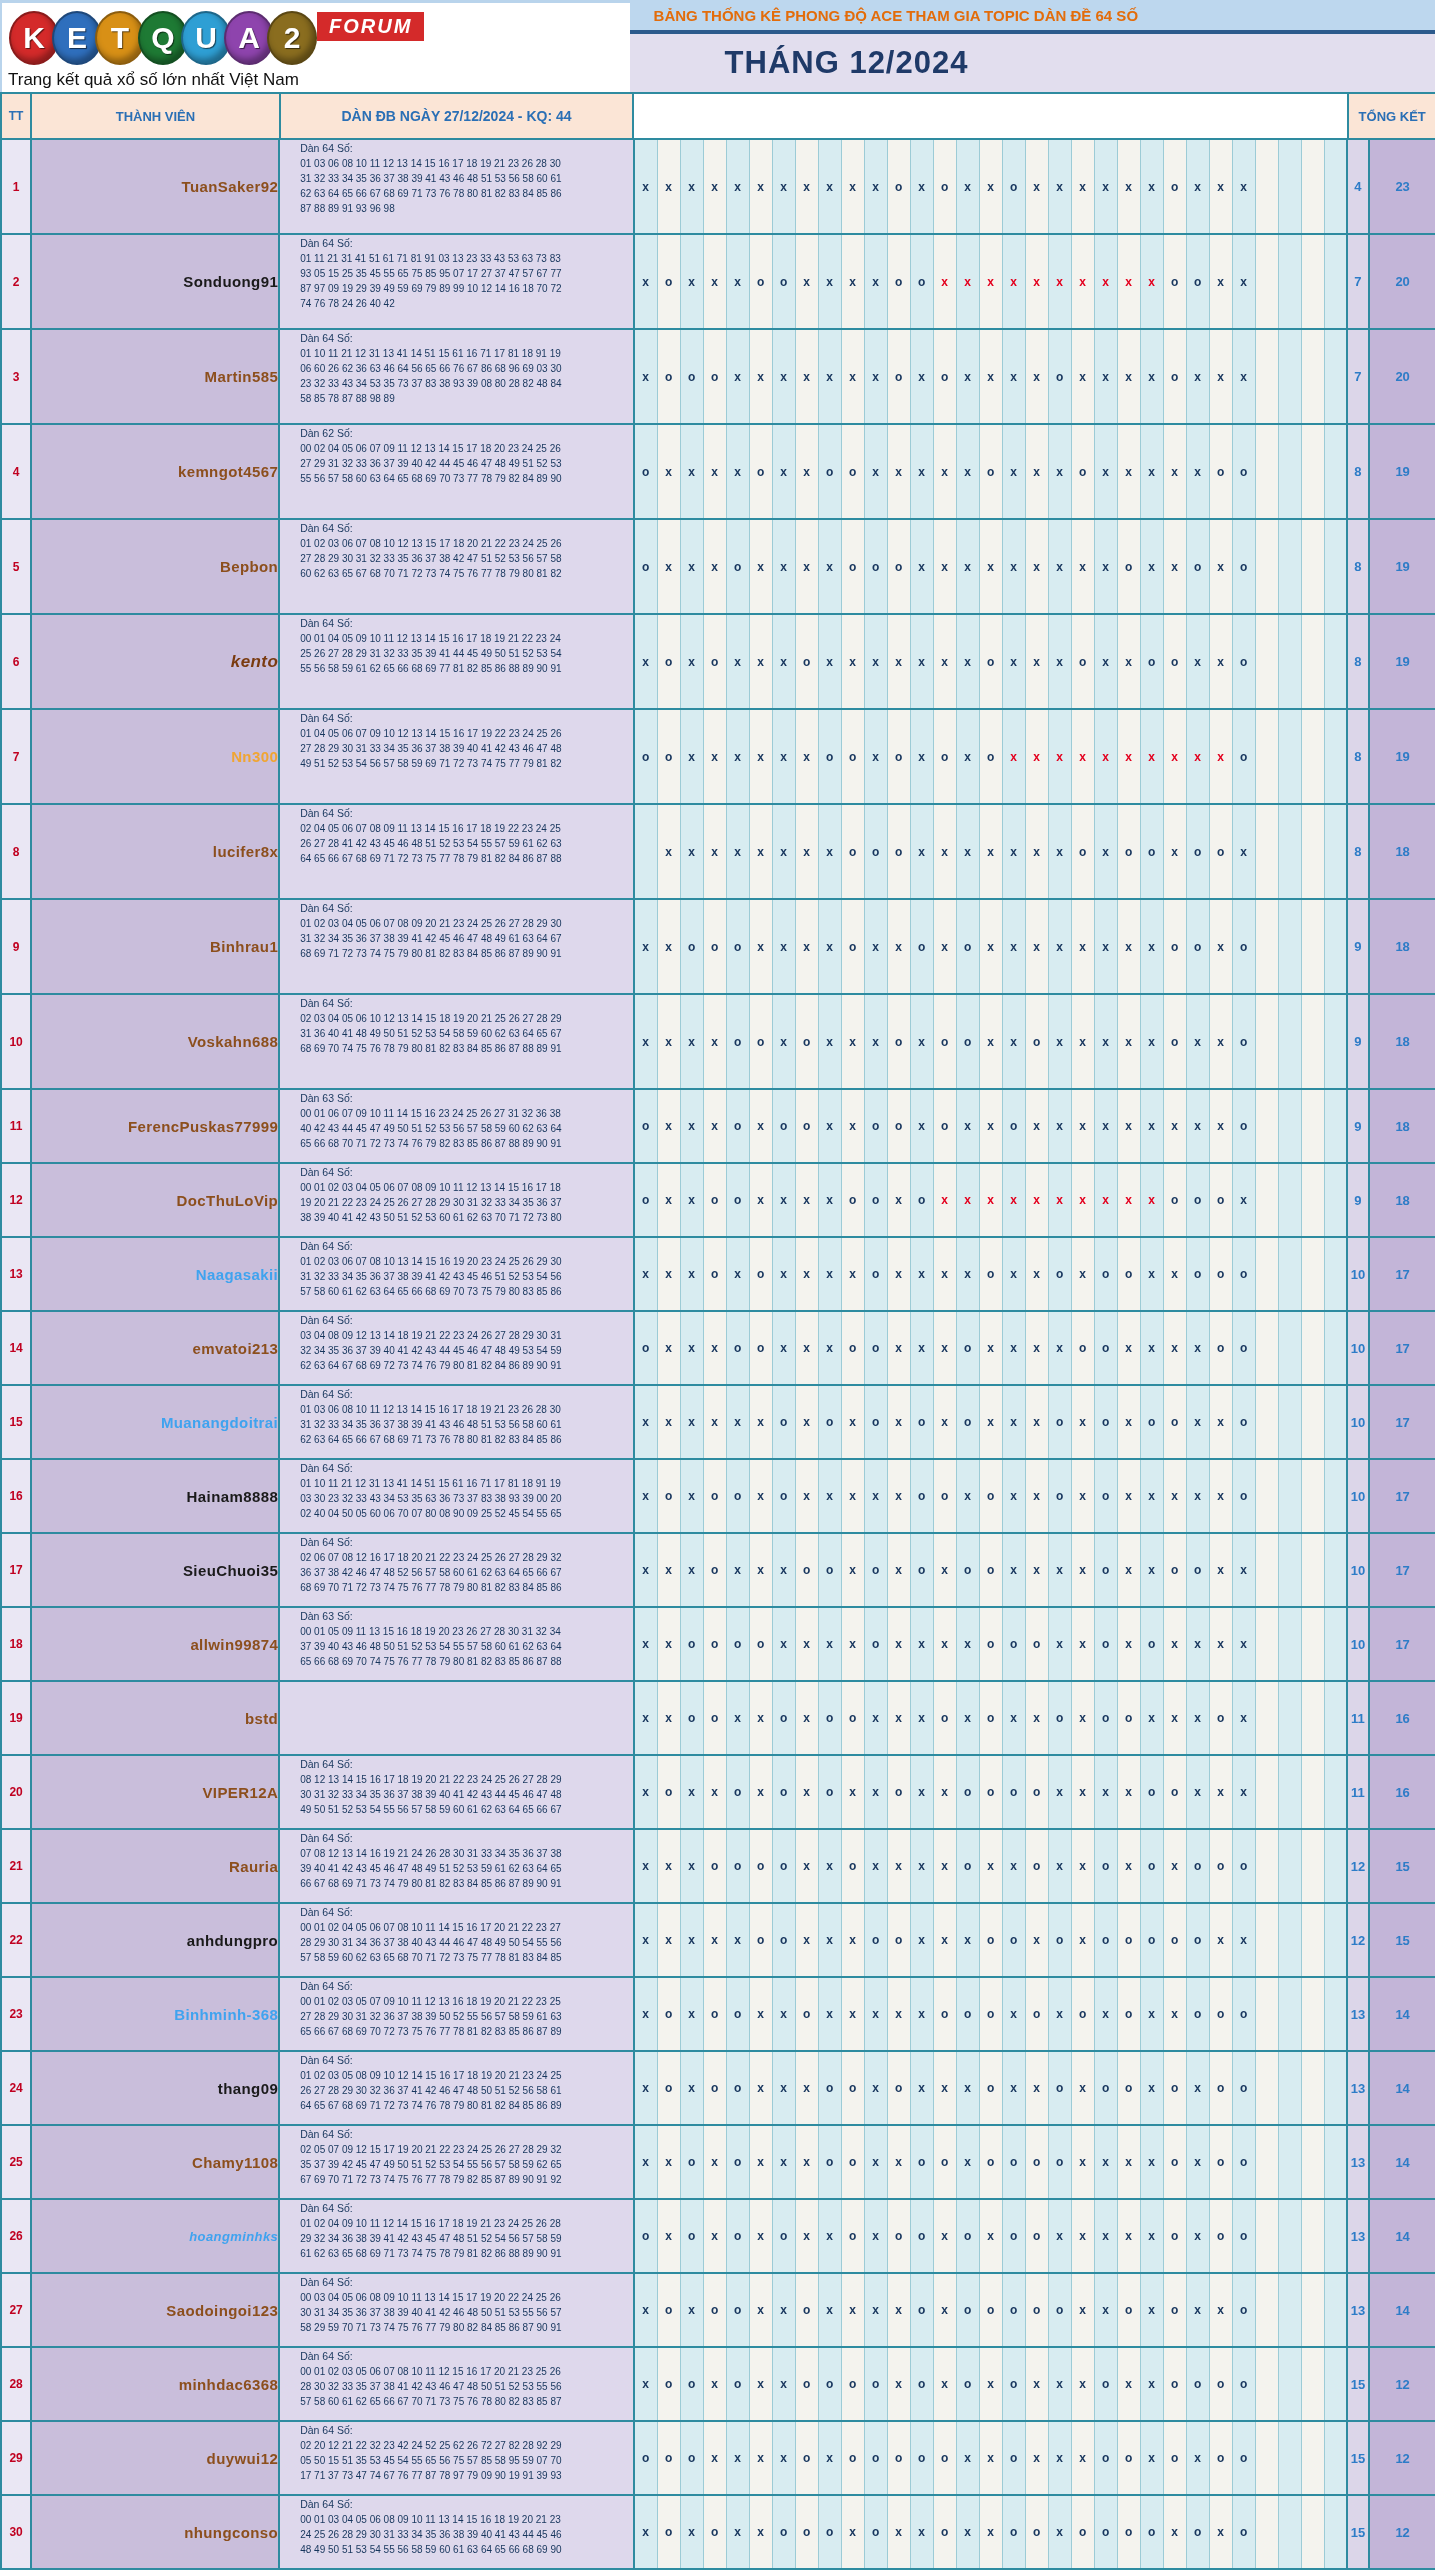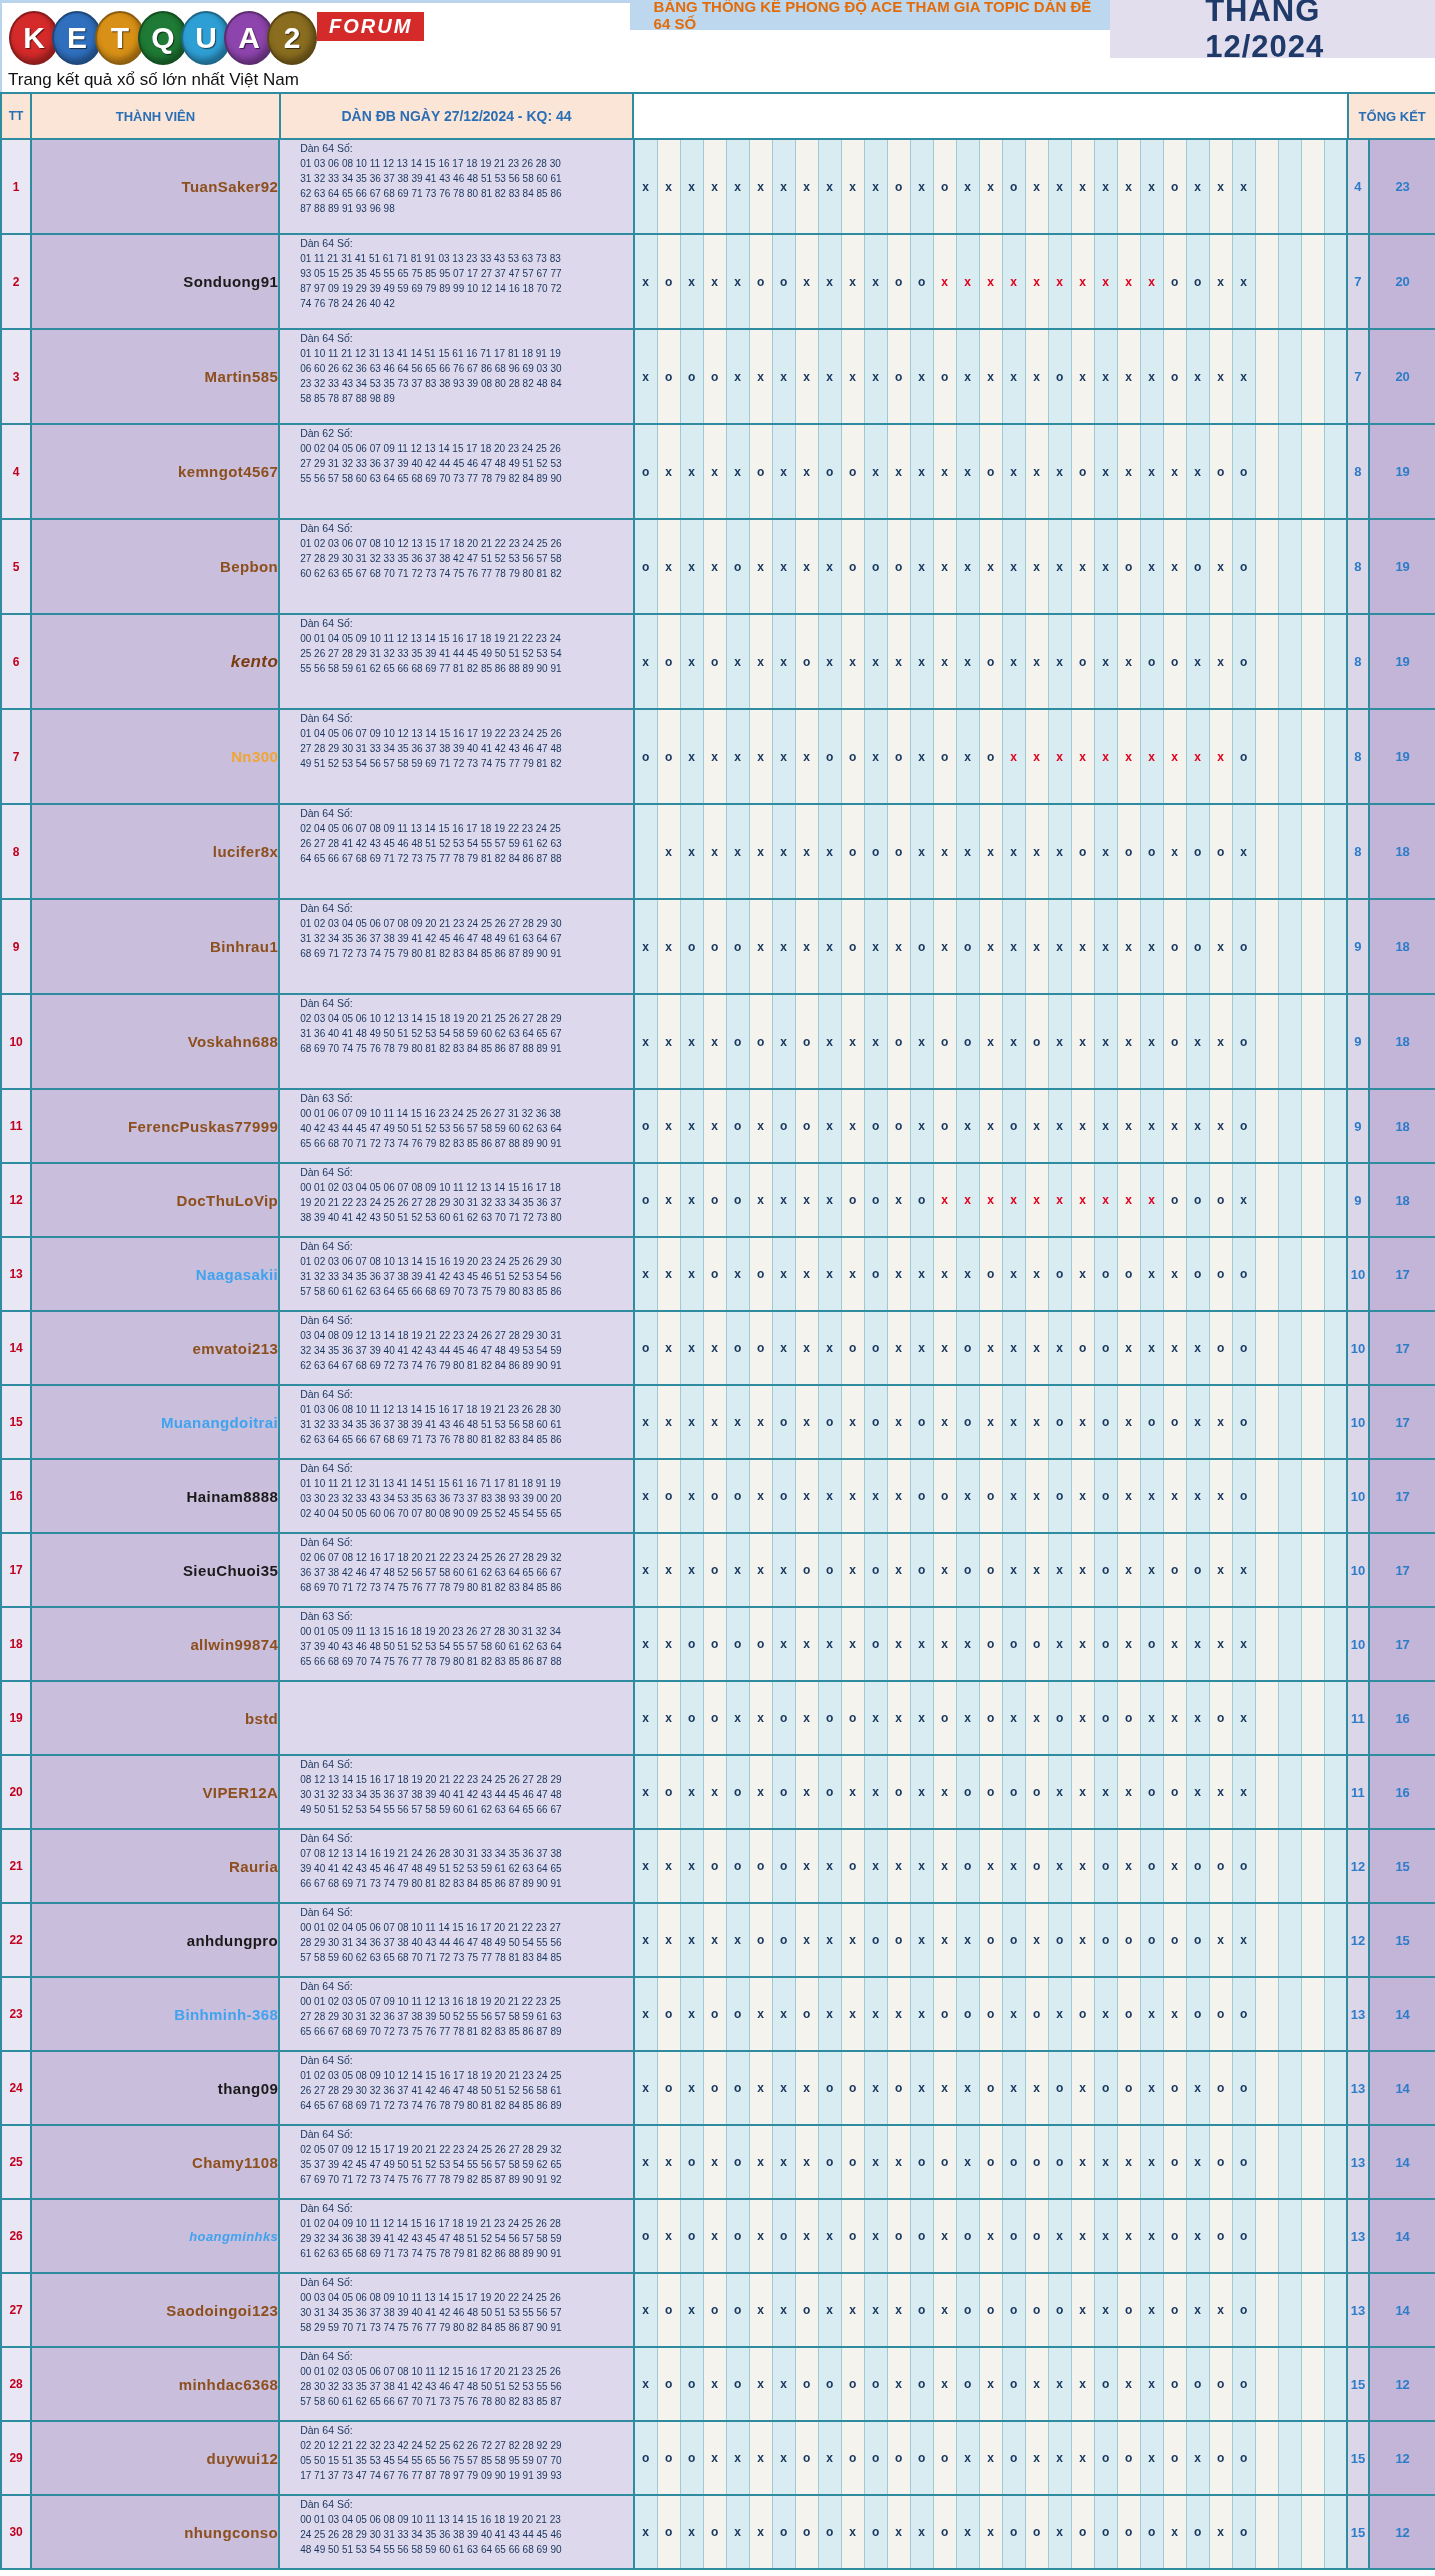--- a/index.html
+++ b/index.html
@@ -9,21 +9,21 @@
   
   .top{display:flex;height:92px;}
   .logo-box{width:630px;height:92px;background:#ffffff;position:relative;border-top:3px solid #b9d4ec;border-left:2px solid #b9d4ec;box-sizing:border-box;}
   .logo-row{position:absolute;left:14px;top:8px;display:flex;align-items:center;}
   .logo-letter{width:46px;height:50px;border-radius:50%;display:flex;align-items:center;justify-content:center;
     color:#fff;font-weight:bold;font-size:30px;margin-left:-7px;border:2px solid rgba(0,0,0,.35);
     text-shadow:1px 1px 1px rgba(0,0,0,.6);box-shadow:inset -3px -4px 6px rgba(0,0,0,.35);}
   .forum-badge{background:#d42a2a;color:#fff;font-style:italic;font-weight:bold;font-size:20px;
     padding:3px 12px;transform:translateY(-12px);letter-spacing:2px;}
   .tagline{position:absolute;left:6px;bottom:2px;color:#111;font-size:17px;}
-  .head-right{width:806px;display:flex;flex-direction:row;}
+  .head-right{width:806px;display:flex;flex-direction:column;}
   .band-blue{height:30px;background:#bdd7ee;display:flex;align-items:center;padding-left:24px;
     color:#e36c0a;font-weight:bold;font-size:15px;}
   .band-divider{height:4px;background:#2c5a8c;}
   .band-lav{height:58px;background:#e2deee;display:flex;align-items:center;padding-left:95px;
     color:#1f3a68;font-weight:bold;font-size:31px;letter-spacing:1px;}
 
   
   .grid-row{display:flex;box-sizing:border-box;}
   .c-tt{width:34px;box-sizing:border-box;}
   .c-member{width:264px;box-sizing:border-box;}

